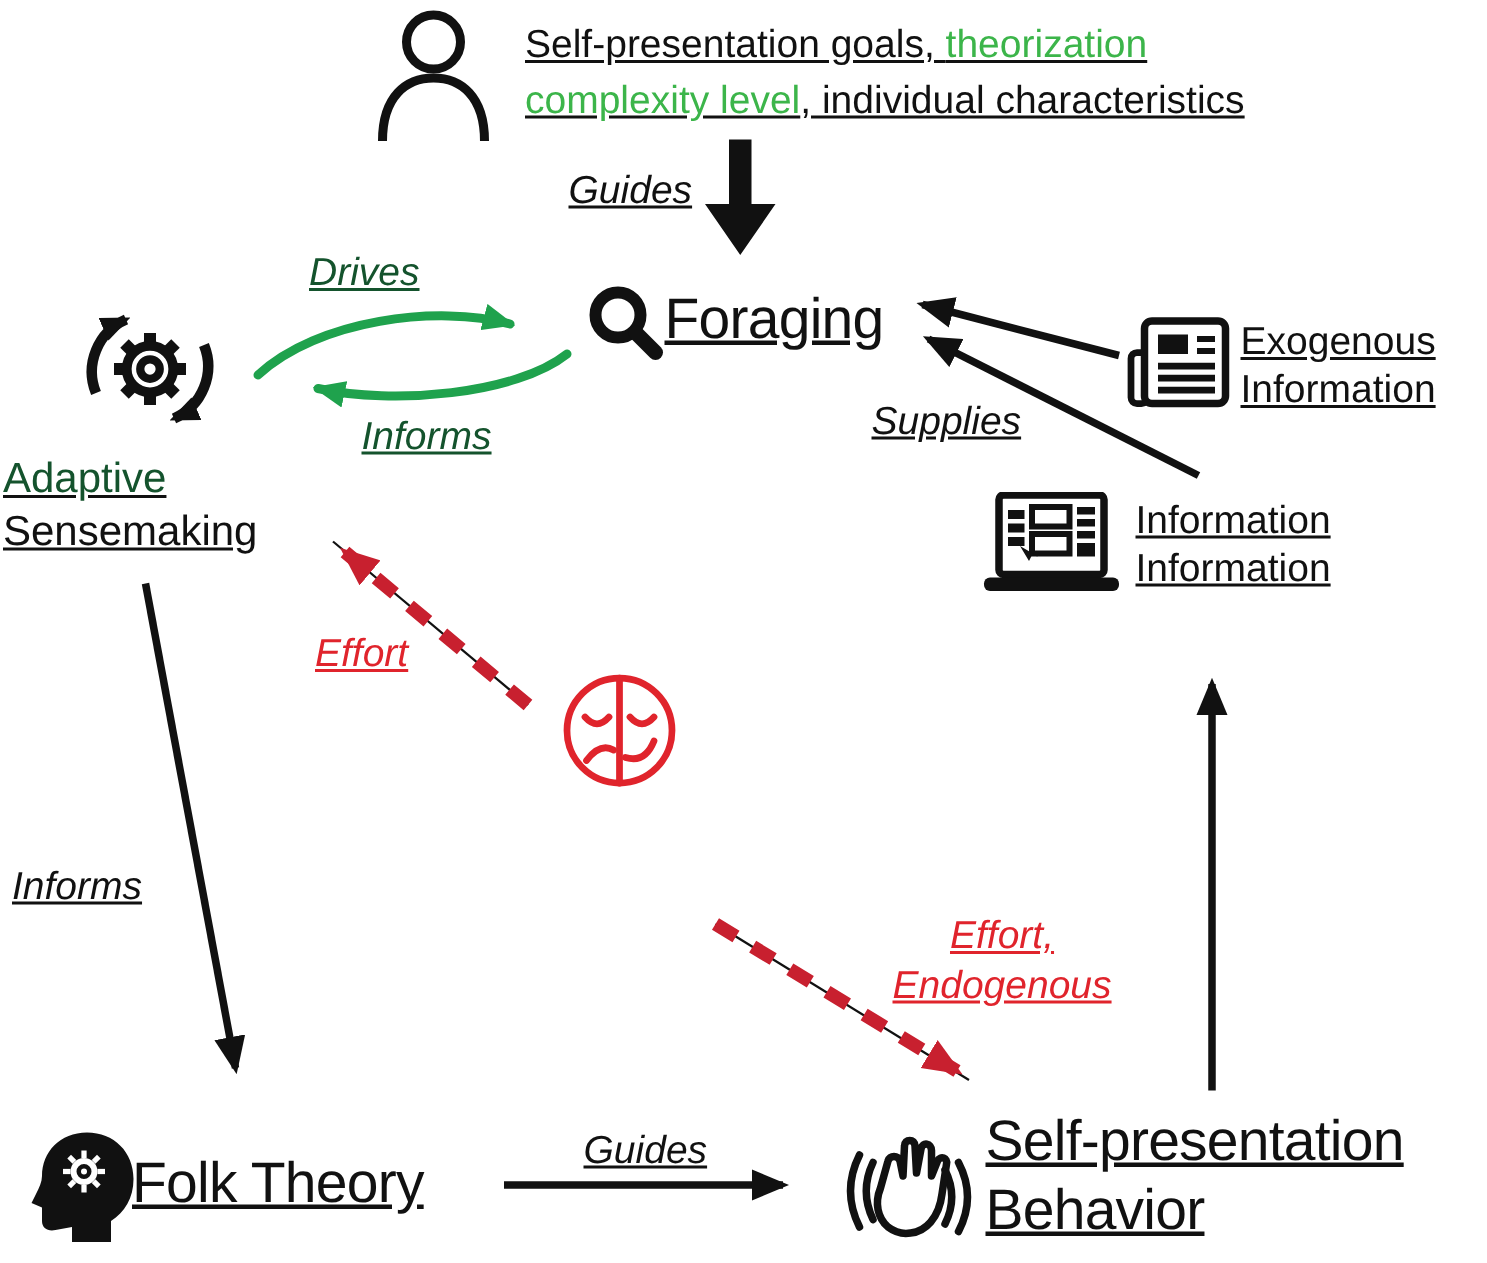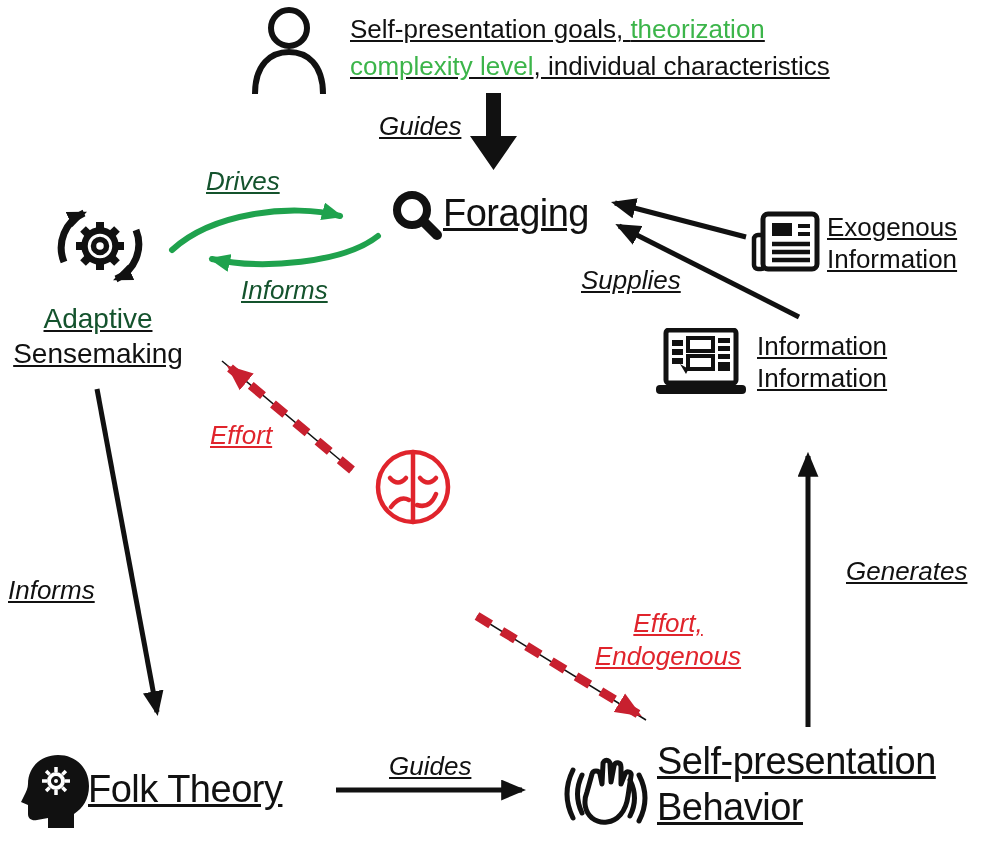--- a/index.html
+++ b/index.html
@@ -10,21 +10,21 @@
   svg{display:block;}
   .arrow-layer{position:absolute;left:0;top:0;z-index:1;}
   .icon{position:absolute;z-index:2;}
   .txt{position:absolute;z-index:3;white-space:nowrap;text-decoration:underline;}
   .edge-label{font-style:italic;font-size:26px;}
   .green{color:#14532d;}
   .green-light{color:#3cb54a;}
   .red{color:#e0242c;text-align:center;}
   .node-big{font-size:38px;letter-spacing:-0.5px;}
   .node-med{font-size:26px;line-height:32px;}
-  .center{text-align:center;}
+  .center{}
 </style>
 </head>
 <body>
 
 <div class="canvas">
 
   <svg class="arrow-layer" width="991" height="842" viewBox="0 0 991 842">
     <defs>
       <marker id="mb" viewBox="0 0 6 5" refX="5" refY="2.5" markerWidth="5" markerHeight="4.2" orient="auto" markerUnits="strokeWidth">
           <path d="M0,0 L6,2.5 L0,5 Z" fill="#111"></path>
@@ -183,21 +183,20 @@
   <div class="txt edge-label red" style="left:210px;top:420px">Effort</div>
 
 
   <div class="txt edge-label red" style="left:595px;top:607px;line-height:33px">
     <div>Effort,</div>
     <div>Endogenous</div>
   </div>
 
   <div class="txt edge-label" style="left:8px;top:575px">Informs</div>
 
-  <div class="txt edge-label" style="left:846px;top:556px">Generates</div>
 
   <div class="txt node-big" style="left:88px;top:768px">Folk Theory</div>
 
   <div class="txt edge-label" style="left:389px;top:751px">Guides</div>
 
   <div class="txt node-big" style="left:657px;top:738px;line-height:46px">
     <div>Self-presentation</div>
     <div>Behavior</div>
   </div>
 

